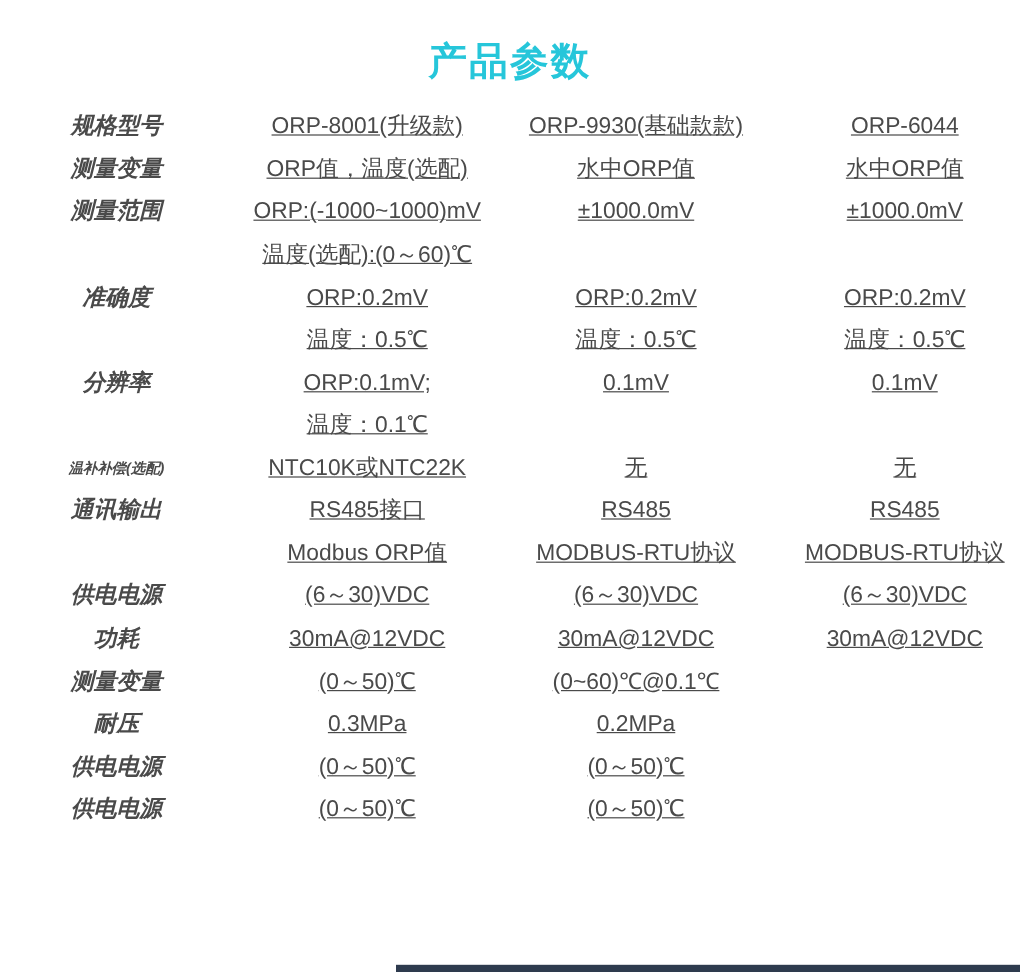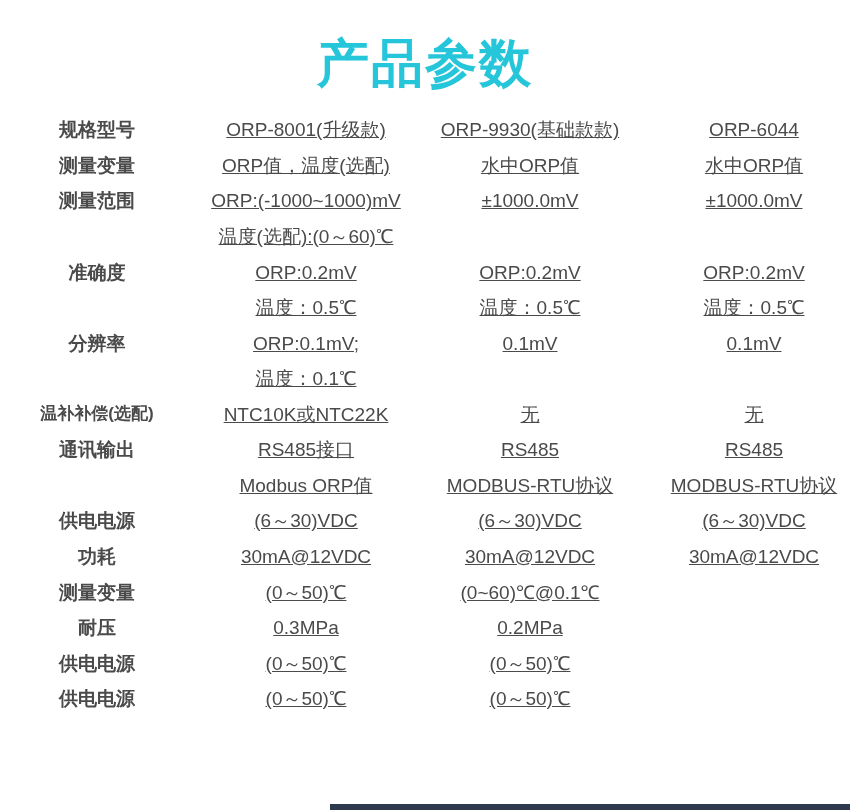--- a/index.html
+++ b/index.html
@@ -15,21 +15,21 @@
     overflow: hidden;
   }
   .page {
     position: relative;
     width: 850px;
     height: 810px;
     box-sizing: border-box;
   }
   .title {
     text-align: center;
-    font-size: 52px;
+    font-size: 32px;
     font-weight: bold;
     color: #26c6da;
     letter-spacing: 2px;
     padding-top: 32px;
     padding-bottom: 18px;
     line-height: 1.2;
   }
   table.spec {
     width: 850px;
     border-collapse: collapse;
@@ -42,23 +42,24 @@
     font-size: 19px;
     line-height: 1.45;
     color: #4a4a4a;
   }
   td.label {
     color: #26c6da;
     font-weight: bold;
     font-size: 19px;
     width: 190px;
     white-space: nowrap;
+    font-style: italic;
   }
   td.label.small {
-    font-size: 17px;
+    font-size: 12px;
   }
   td.col {
     width: 220px;
     text-decoration: underline;
   }
   .bottom-bar {
     position: absolute;
     left: 330px;
     bottom: 0;
     width: 520px;

